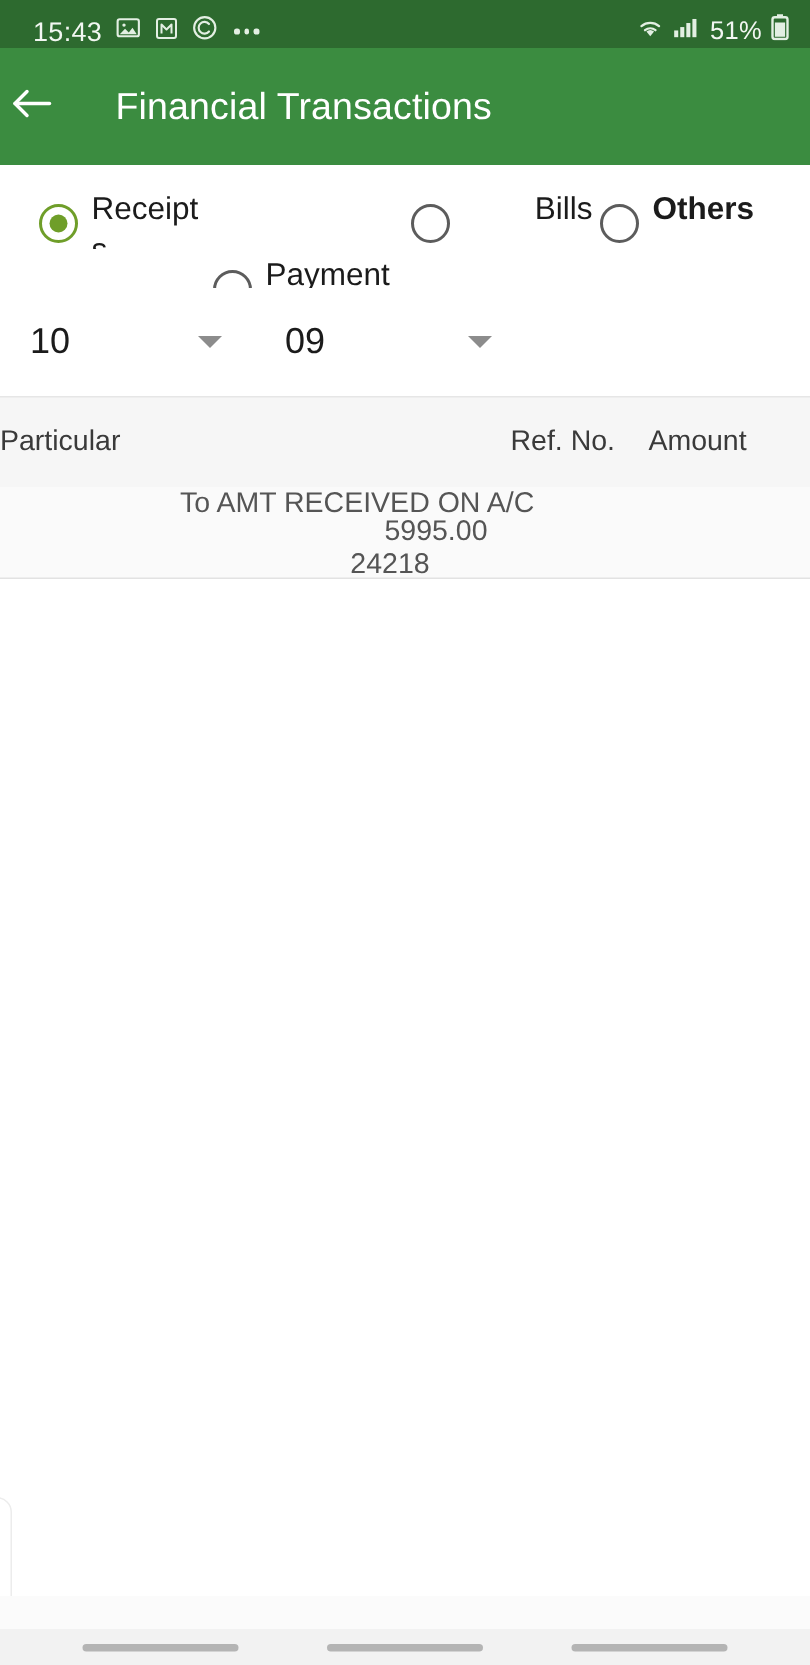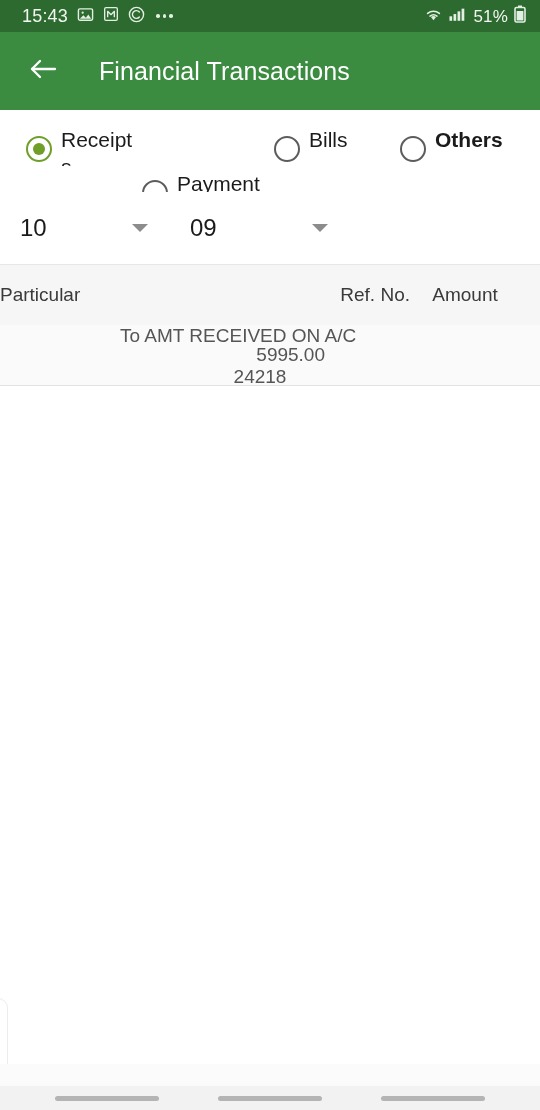--- a/index.html
+++ b/index.html
@@ -22,21 +22,21 @@
   }
 
   
   .status-bar {
     position: absolute;
     top: 0; left: 0;
     width: 540px;
     height: 32px;
     background: #2d6a2f;
     display: flex;
-    align-items: center;
+    align-items: flex-end;
     padding: 0 14px 0 22px;
     color: #ffffff;
   }
   .status-left {
     display: flex;
     align-items: center;
     gap: 9px;
     flex: 1 1 auto;
   }
   .status-clock {
@@ -74,21 +74,20 @@
 
   
   .app-bar {
     position: absolute;
     top: 32px; left: 0;
     width: 540px;
     height: 78px;
     background: #3b8c40;
     display: flex;
     align-items: center;
-    padding-left: 22px;
   }
   .back-btn {
     width: 42px; height: 42px;
     display: flex;
     align-items: center;
     justify-content: center;
     cursor: pointer;
     flex: 0 0 auto;
   }
   .app-title {
@@ -112,21 +111,21 @@
     padding-top: 16px;
   }
   .radio-item {
     display: flex;
     align-items: flex-start;
     cursor: pointer;
     overflow: hidden;
   }
   .radio-item.opt0 { width: 140px; padding-left: 26px; }
   .radio-item.opt1 { width: 132px; padding-left: 2px; margin-top: 44px; }
-  .radio-item.opt2 { width: 128px; padding-left: 2px; }
+  .radio-item.opt2 { width: 128px; padding-left: 2px; text-align: right; }
   .radio-item.opt3 { width: 130px; padding-left: 0px; font-weight: bold; }
 
   .radio-circle {
     width: 26px; height: 26px;
     border-radius: 50%;
     border: 2.5px solid #5c5c5c;
     flex: 0 0 auto;
     margin-top: 10px;
     position: relative;
     background: transparent;

